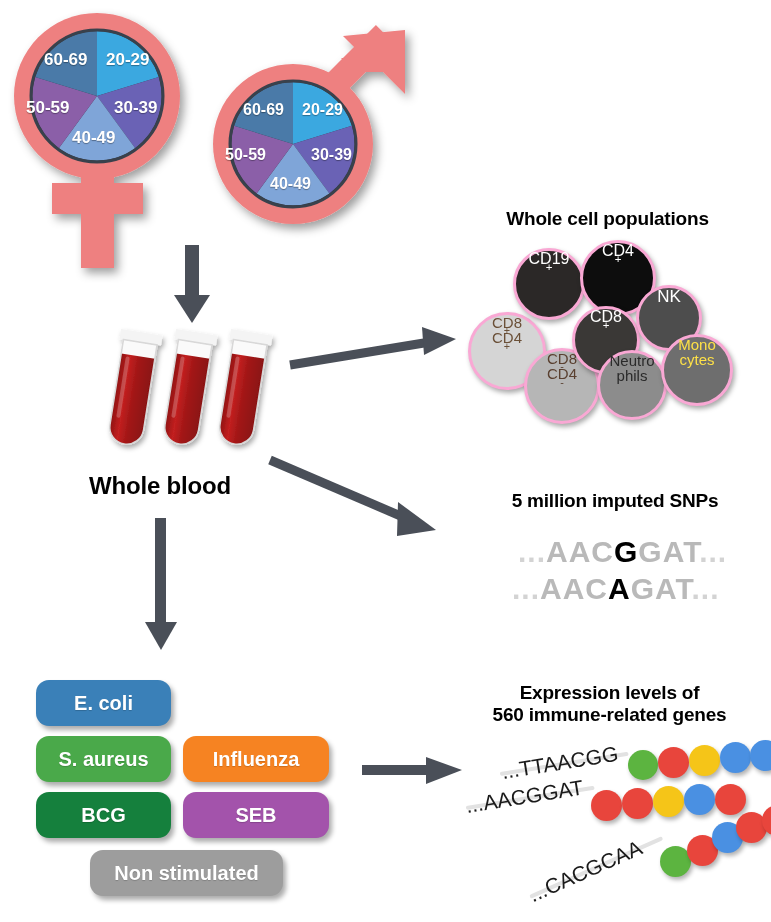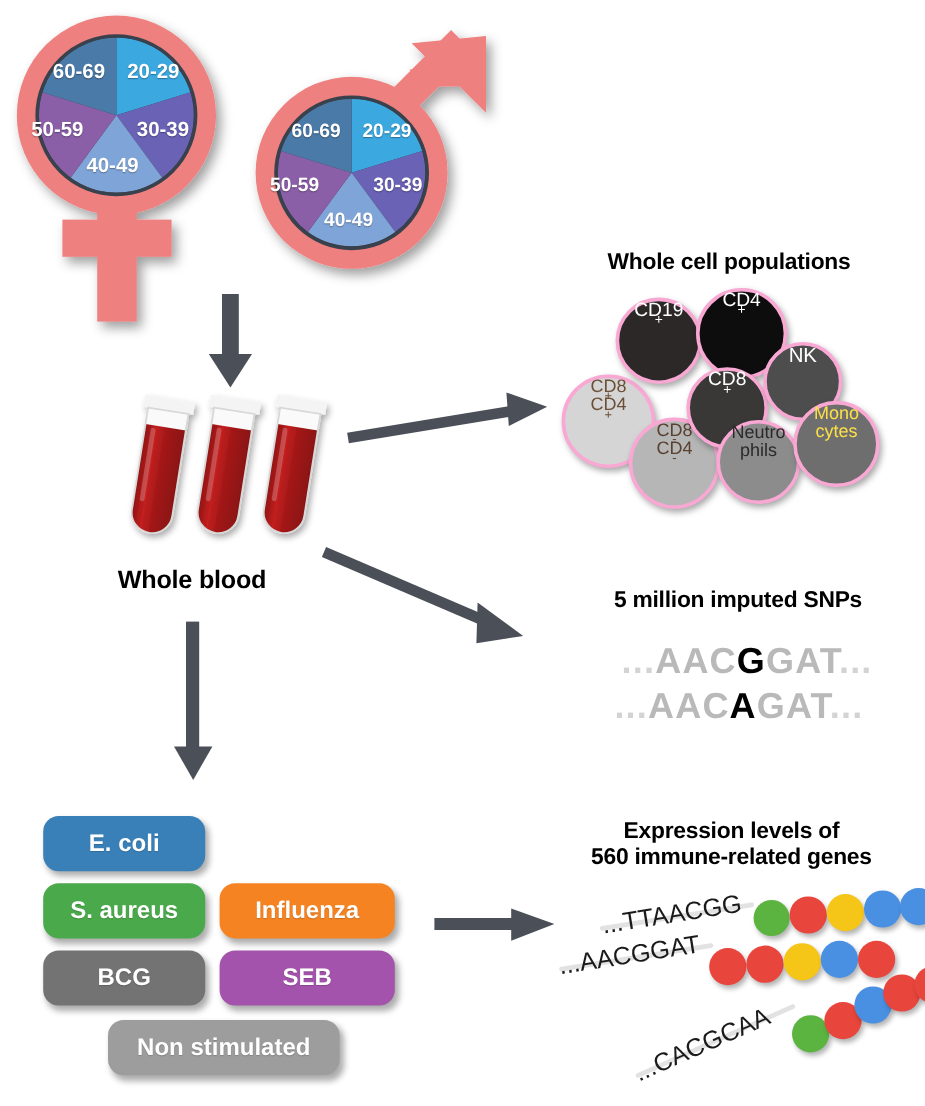--- a/index.html
+++ b/index.html
@@ -195,21 +195,21 @@
           <path d="M124 12 h34 v86 a17 17 0 0 1 -34 0 Z" fill="url(#bg1)"></path>
           <path d="M120 2 h42 v10 h-42 Z" fill="#f4f4f4"></path>
           <path d="M124 12 h34 v14 h-34 Z" fill="#fafafa"></path>
           <path d="M124 12 h34 v86 a17 17 0 0 1 -34 0 Z" fill="none" stroke="#d8d8d8" stroke-width="1.5"></path>
           <rect x="129" y="28" width="4" height="62" fill="#ffffff" opacity="0.22" rx="2"></rect>
         </g>
       </g>
     </svg>
   </div>
 
-  <div class="abs hdg" style="left:80px;top:472px;width:160px;font-size:21px;">Whole blood</div>
+  <div class="abs hdg" style="left:80px;top:472px;width:160px;font-size:24px;">Whole blood</div>
 
   <div class="arrow abs" style="left:290px;top:325px;width:170px;height:45px;">
     <svg width="170" height="45" viewBox="0 0 170 45">
       <path d="M0 40 L140 17" stroke="#4a4f58" stroke-width="9" fill="none"></path>
       <path d="M132 2 L166 14 L134 30 Z" fill="#4a4f58"></path>
     </svg>
   </div>
 
   <div class="arrow abs" style="left:270px;top:452px;width:190px;height:100px;">
     <svg width="190" height="100" viewBox="0 0 190 100">
@@ -317,21 +317,21 @@
     <span>E. coli</span>
   </div>
 
   <div class="pill" style="left:36px;top:736px;width:135px;height:46px;background:#4aa94a;font-size:20px;">
     <span>S. aureus</span>
   </div>
   <div class="pill" style="left:183px;top:736px;width:146px;height:46px;background:#f68322;font-size:20px;">
     <span>Influenza</span>
   </div>
 
-  <div class="pill" style="left:36px;top:792px;width:135px;height:46px;background:#737373;font-size:20px;">
+  <div class="pill" style="left:36px;top:792px;width:135px;height:46px;background:#15803d;font-size:20px;">
     <span>BCG</span>
   </div>
   <div class="pill" style="left:183px;top:792px;width:146px;height:46px;background:#a353ab;font-size:20px;">
     <span>SEB</span>
   </div>
 
   <div class="pill" style="left:90px;top:850px;width:193px;height:46px;background:#9d9d9d;font-size:20px;">
     <span>Non stimulated</span>
   </div>
 

